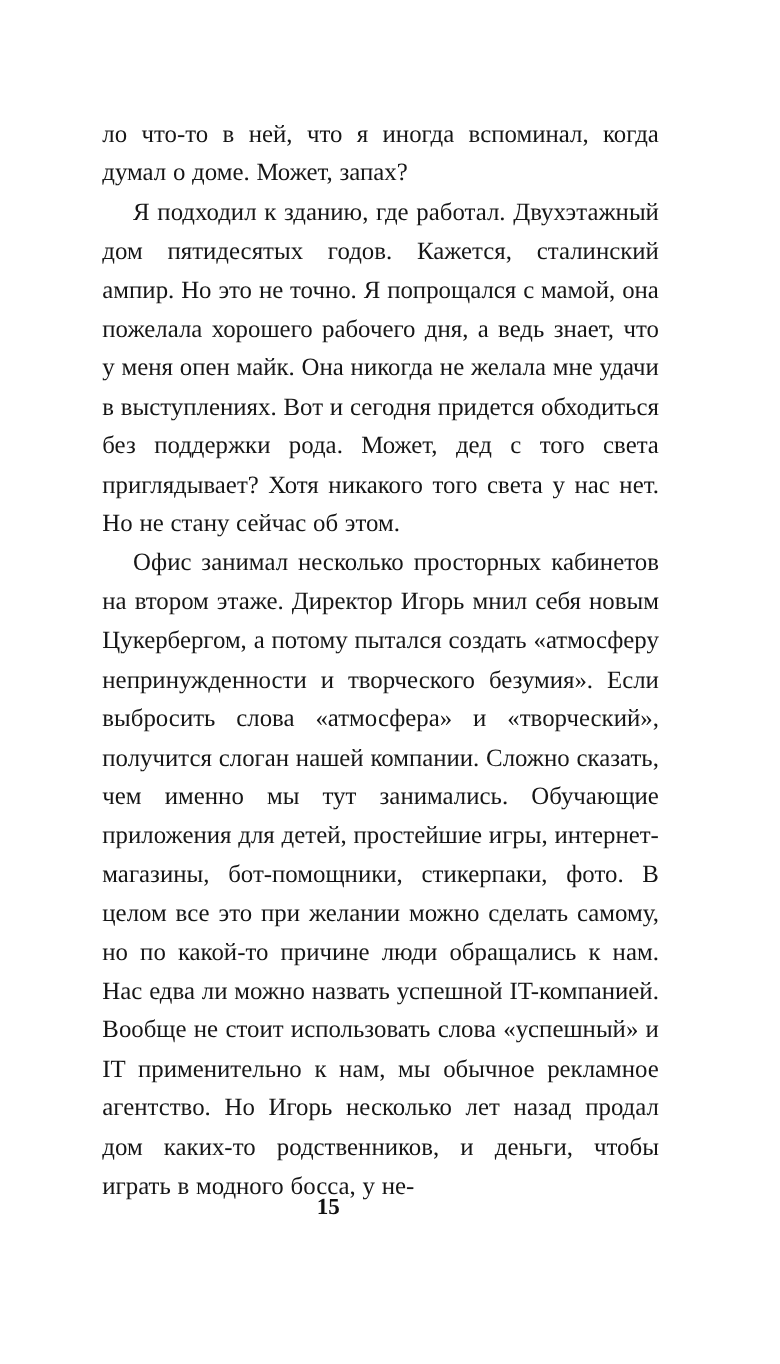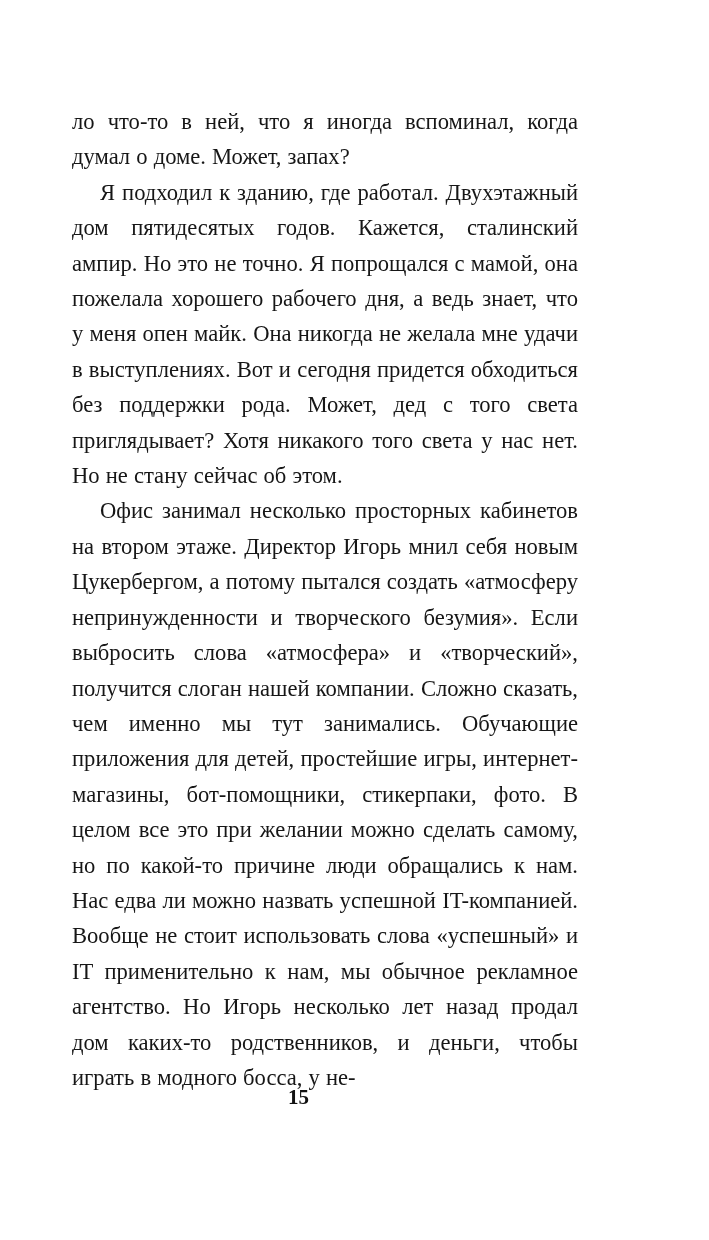--- a/index.html
+++ b/index.html
@@ -16,21 +16,21 @@
   }
   .page {
     position: relative;
     width: 709px;
     height: 1240px;
     box-sizing: border-box;
     background: #ffffff;
   }
   .text-block {
     position: absolute;
-    left: 72px;
+    left: 93px;
     top: 104px;
     width: 506px;
   }
   p.para {
     margin: 0;
     font-size: 22.6px;
     line-height: 35.4px;
     text-align: justify;
     text-justify: inter-word;
     word-spacing: 0.02em;

